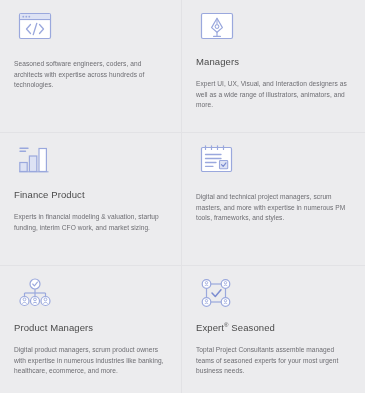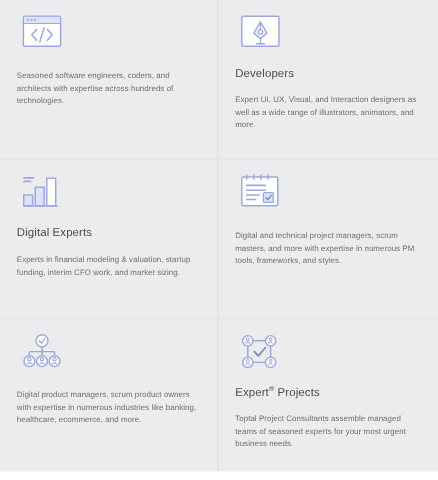--- a/index.html
+++ b/index.html
@@ -117,36 +117,36 @@
       <span class="icon-wrap">
         <svg width="40" height="38" viewBox="0 0 40 38">
           <rect x="4.5" y="3.5" width="31" height="25" rx="1.5" fill="#ffffff" stroke="#9aa8dd" stroke-width="1.2"></rect>
           <path d="M20 8.2 L25.4 17.6 L20 22.2 L14.6 17.6 Z" fill="#ffffff" stroke="#9aa8dd" stroke-width="1.2" stroke-linejoin="round"></path>
           <path d="M20 8.2 L20 18.6" stroke="#9aa8dd" stroke-width="1.1"></path>
           <circle cx="20" cy="16.6" r="1.9" fill="#ffffff" stroke="#9aa8dd" stroke-width="1.1"></circle>
           <path d="M20 22.2 L20 26.4" stroke="#9aa8dd" stroke-width="1.2" stroke-linecap="round"></path>
           <path d="M16.6 26.4 H23.4" stroke="#9aa8dd" stroke-width="1.2" stroke-linecap="round"></path>
         </svg>
       </span>
-      <div class="card-title">Developers</div>
+      <div class="card-title">Managers</div>
       <div class="card-desc">Expert UI, UX, Visual, and Interaction designers as well as a wide range of illustrators, animators, and more.</div>
     </div>
 
     <div class="cell col-left row-1">
       <span class="icon-wrap">
         <svg width="40" height="38" viewBox="0 0 40 38">
           <path d="M5 5.2 H13" stroke="#9aa8dd" stroke-width="1.4" stroke-linecap="round"></path>
           <path d="M5 8.2 H10.5" stroke="#9aa8dd" stroke-width="1.4" stroke-linecap="round"></path>
           <rect x="4.8" y="19.5" width="7.4" height="9" fill="#dde2f4" stroke="#9aa8dd" stroke-width="1.2"></rect>
           <rect x="14.4" y="13" width="7.4" height="15.5" fill="#dde2f4" stroke="#9aa8dd" stroke-width="1.2"></rect>
           <rect x="24" y="5.5" width="7.4" height="23" fill="#ffffff" stroke="#9aa8dd" stroke-width="1.2"></rect>
           <path d="M4.2 28.8 H33.5" stroke="#9aa8dd" stroke-width="1.1"></path>
         </svg>
       </span>
-      <div class="card-title">Digital Experts</div>
+      <div class="card-title">Finance Product</div>
       <div class="card-desc">Experts in financial modeling &amp; valuation, startup funding, interim CFO work, and market sizing.</div>
     </div>
 
     <div class="cell col-right row-1">
       <span class="icon-wrap">
         <svg width="40" height="38" viewBox="0 0 40 38">
           <rect x="4.5" y="4.5" width="30" height="24" rx="1.2" fill="#ffffff" stroke="#9aa8dd" stroke-width="1.2"></rect>
           <path d="M8.5 2.8 V6.4" stroke="#9aa8dd" stroke-width="1.2" stroke-linecap="round"></path>
           <path d="M14.5 2.8 V6.4" stroke="#9aa8dd" stroke-width="1.2" stroke-linecap="round"></path>
           <path d="M20.5 2.8 V6.4" stroke="#9aa8dd" stroke-width="1.2" stroke-linecap="round"></path>
@@ -176,20 +176,21 @@
           <circle cx="20" cy="25" r="4.5" fill="#ffffff" stroke="#9aa8dd" stroke-width="1.2"></circle>
           <circle cx="30.5" cy="25" r="4.5" fill="#ffffff" stroke="#9aa8dd" stroke-width="1.2"></circle>
           <circle cx="9.5" cy="23.4" r="1.4" fill="none" stroke="#9aa8dd" stroke-width="0.9"></circle>
           <path d="M7.3 27.6 a2.6 2.6 0 0 1 4.4 0" fill="none" stroke="#9aa8dd" stroke-width="0.9"></path>
           <circle cx="20" cy="23.4" r="1.4" fill="none" stroke="#9aa8dd" stroke-width="0.9"></circle>
           <path d="M17.8 27.6 a2.6 2.6 0 0 1 4.4 0" fill="none" stroke="#9aa8dd" stroke-width="0.9"></path>
           <circle cx="30.5" cy="23.4" r="1.4" fill="none" stroke="#9aa8dd" stroke-width="0.9"></circle>
           <path d="M28.3 27.6 a2.6 2.6 0 0 1 4.4 0" fill="none" stroke="#9aa8dd" stroke-width="0.9"></path>
         </svg>
       </span>
+      <div class="card-title">Product Managers</div>
       <div class="card-desc">Digital product managers, scrum product owners with expertise in numerous industries like banking, healthcare, ecommerce, and more.</div>
     </div>
 
     <div class="cell col-right row-2">
       <span class="icon-wrap">
         <svg width="40" height="38" viewBox="0 0 40 38">
           <path d="M9.5 8 H28.5" stroke="#9aa8dd" stroke-width="1.2"></path>
           <path d="M9.5 26 H28.5" stroke="#9aa8dd" stroke-width="1.2"></path>
           <path d="M9.5 8 V26" stroke="#9aa8dd" stroke-width="1.2"></path>
           <path d="M28.5 8 V26" stroke="#9aa8dd" stroke-width="1.2"></path>
@@ -201,19 +202,19 @@
           <path d="M7.6 10.2 a2.2 2.2 0 0 1 3.8 0" fill="none" stroke="#9aa8dd" stroke-width="0.85"></path>
           <circle cx="28.5" cy="6.7" r="1.2" fill="none" stroke="#9aa8dd" stroke-width="0.85"></circle>
           <path d="M26.6 10.2 a2.2 2.2 0 0 1 3.8 0" fill="none" stroke="#9aa8dd" stroke-width="0.85"></path>
           <circle cx="9.5" cy="24.7" r="1.2" fill="none" stroke="#9aa8dd" stroke-width="0.85"></circle>
           <path d="M7.6 28.2 a2.2 2.2 0 0 1 3.8 0" fill="none" stroke="#9aa8dd" stroke-width="0.85"></path>
           <circle cx="28.5" cy="24.7" r="1.2" fill="none" stroke="#9aa8dd" stroke-width="0.85"></circle>
           <path d="M26.6 28.2 a2.2 2.2 0 0 1 3.8 0" fill="none" stroke="#9aa8dd" stroke-width="0.85"></path>
           <path d="M15 17 L18.3 20.5 L24 13.8" fill="none" stroke="#7b8cd0" stroke-width="1.5" stroke-linecap="round" stroke-linejoin="round"></path>
         </svg>
       </span>
-      <div class="card-title"><span>Expert</span><span class="sup-mark">®</span><span> Projects</span></div>
+      <div class="card-title"><span>Expert</span><span class="sup-mark">®</span><span> Seasoned</span></div>
       <div class="card-desc">Toptal Project Consultants assemble managed teams of seasoned experts for your most urgent business needs.</div>
     </div>
 
   </div>
   <div class="bottom-strip"></div>
 </div>
 
 </body></html>

